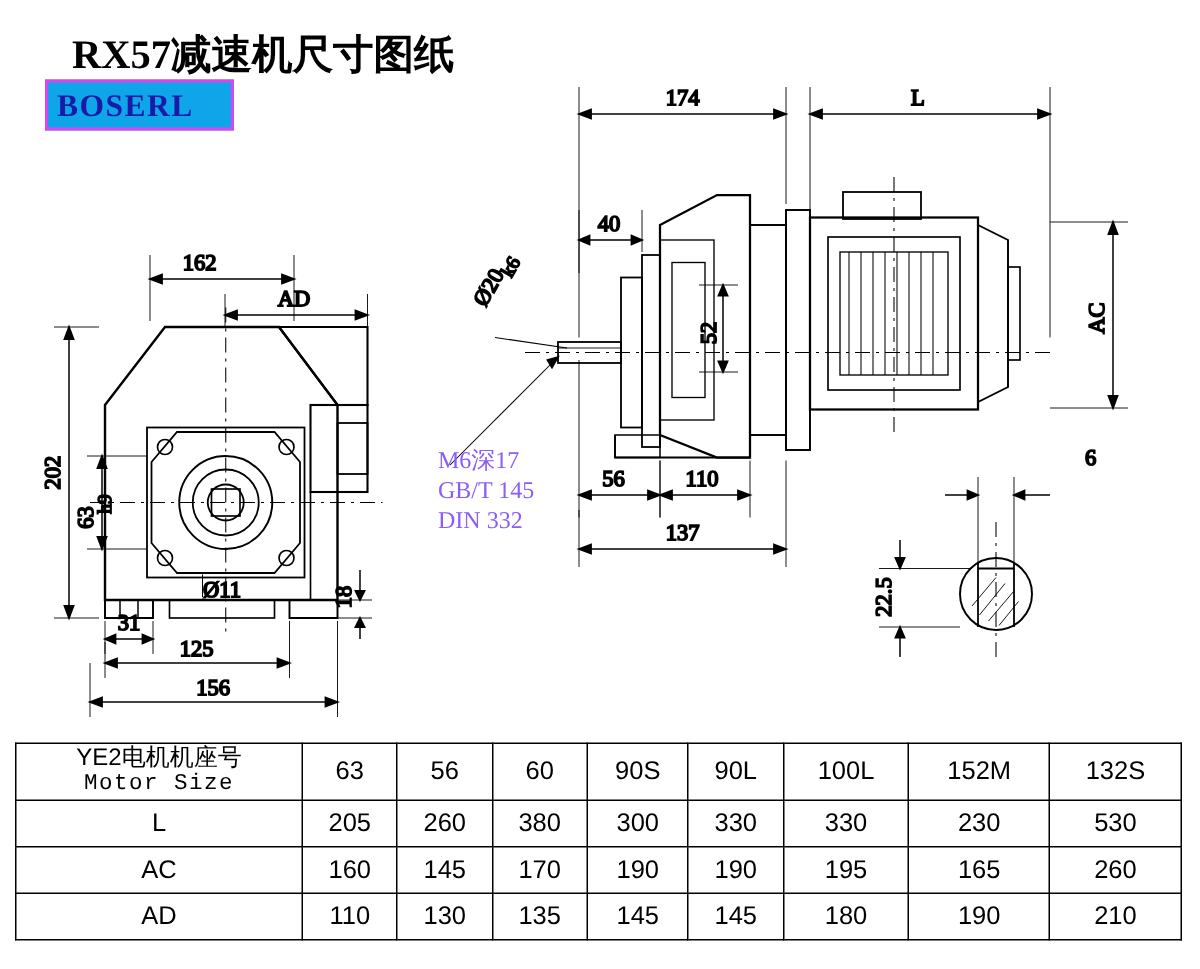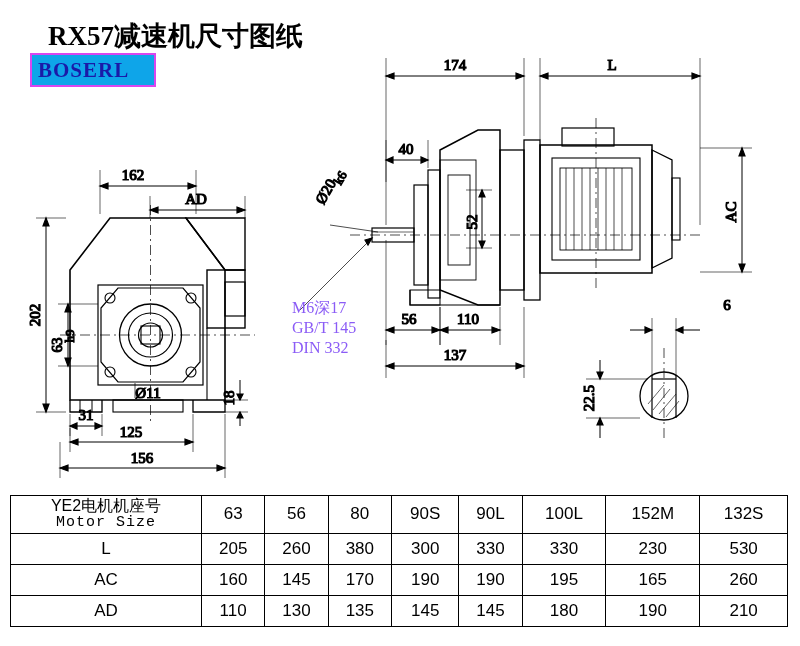--- a/index.html
+++ b/index.html
@@ -268,21 +268,21 @@
 
   <table class="tbl">
     <tbody>
       <tr>
         <td class="hdr-lbl">
           <div class="cn">YE2电机机座号</div>
           <div class="mono">Motor Size</div>
         </td>
         <td>63</td>
         <td>56</td>
-        <td>80</td>
+        <td>60</td>
         <td>90S</td>
         <td>90L</td>
         <td>100L</td>
         <td>152M</td>
         <td>132S</td>
       </tr>
       <tr>
         <td class="rowlbl">L</td>
         <td>205</td>
         <td>260</td>

